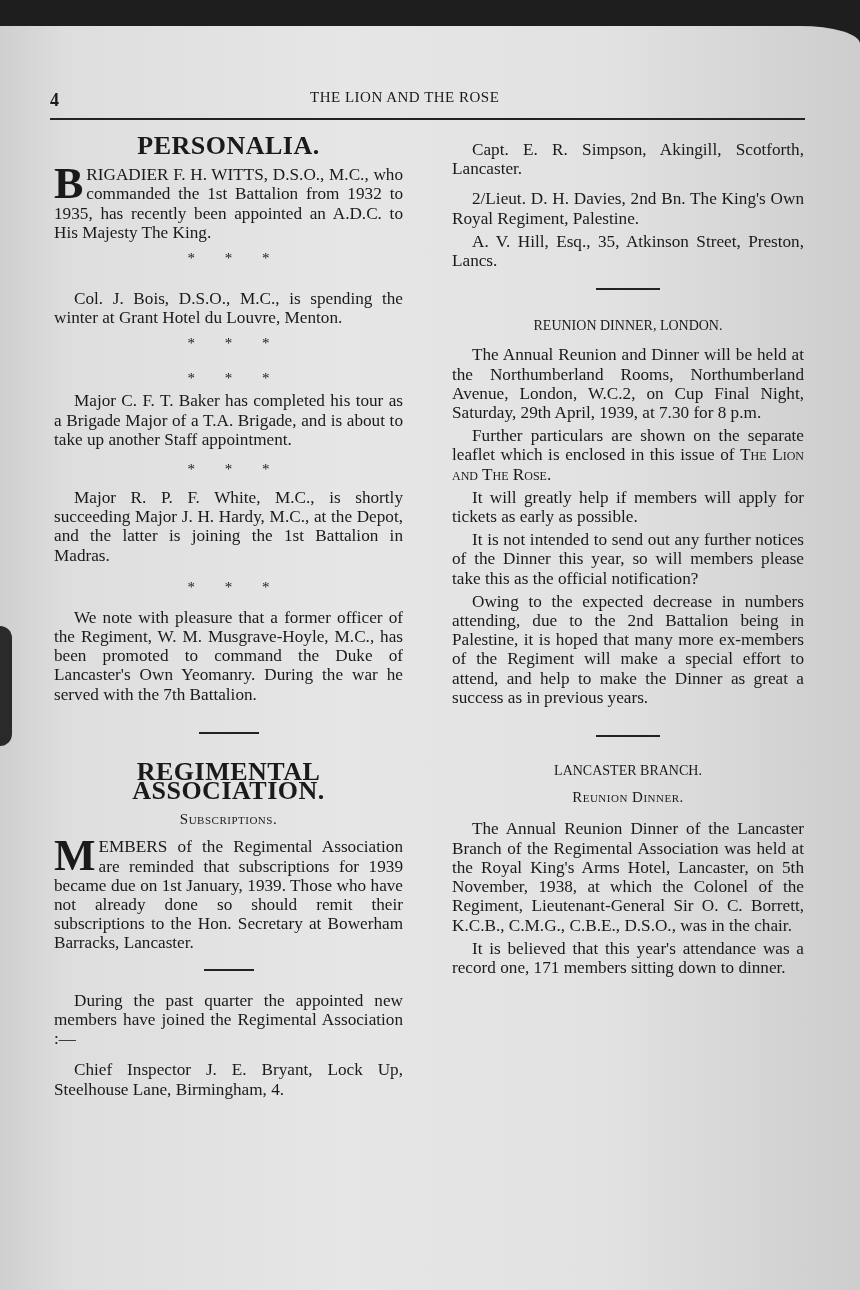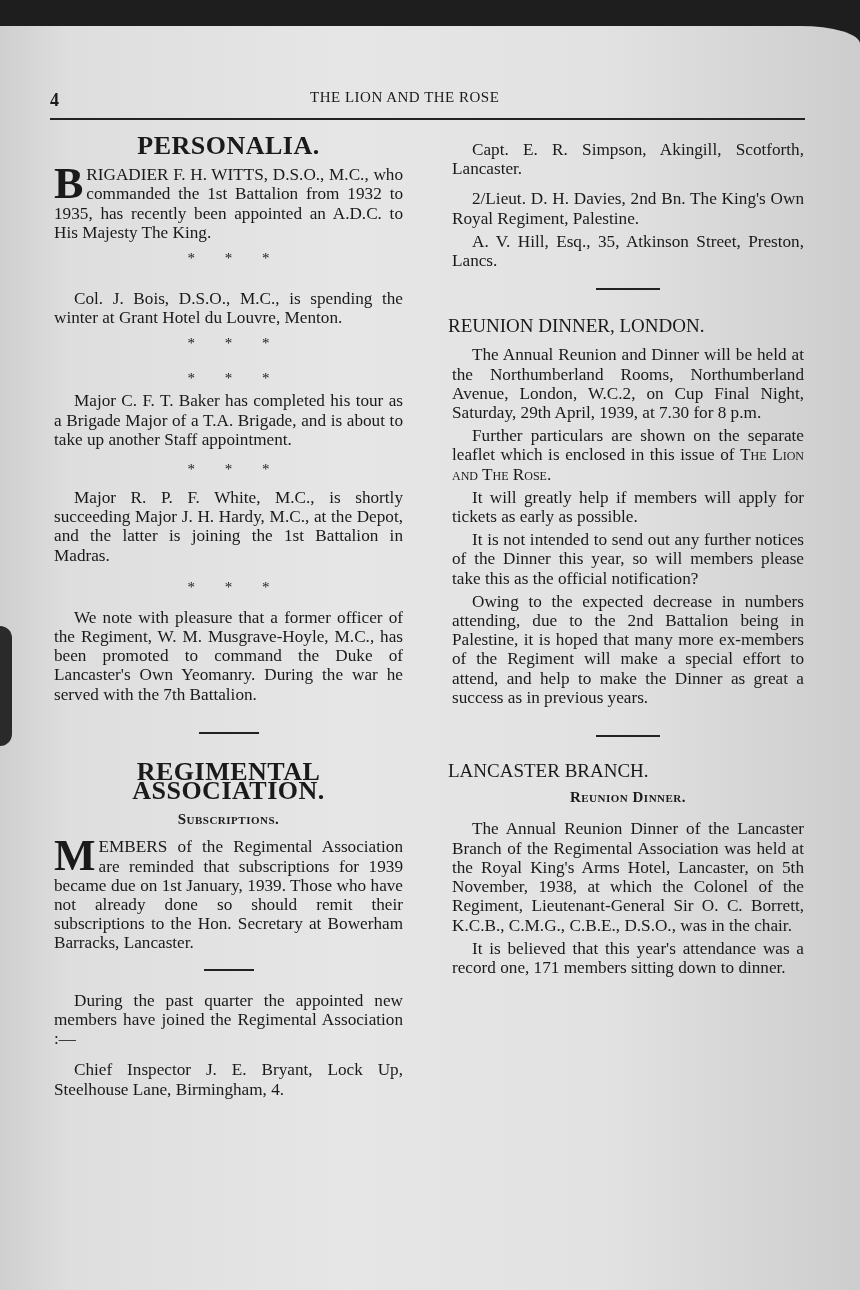--- a/index.html
+++ b/index.html
@@ -10,22 +10,22 @@
   .shadow-edge{position:absolute;left:0;top:600px;width:12px;height:120px;background:#2a2a2a;border-radius:0 60px 60px 0;}
   .header{position:absolute;left:50px;top:88px;width:755px;height:30px;border-bottom:2px solid #222;}
   .pagenum{position:absolute;left:0;top:2px;font-size:18px;font-weight:bold;}
   .running{position:absolute;left:260px;top:1px;font-size:15px;letter-spacing:0.5px;}
   .col{position:absolute;font-size:17.2px;line-height:19.2px;text-align:justify;}
   .col-left{left:50px;top:136px;width:357px;}
   .col-right{left:448px;top:136px;width:360px;}
   p{margin:4px;text-indent:20px;}
   p.noindent{text-indent:0;}
   h1{margin:0;font-size:26px;text-align:center;font-weight:bold;letter-spacing:0.5px;}
-  h2{margin:0;font-size:19px;font-weight:normal;}
-  h3{margin:0;font-size:15px;text-align:center;font-weight:bold;font-variant:small-caps;letter-spacing:0.5px;}
+  h2{margin:0;font-size:14px;text-align:center;font-weight:normal;}
+  h3{margin:0;font-size:15px;text-align:center;font-weight:normal;font-variant:small-caps;letter-spacing:0.5px;}
   .stars{text-align:center;word-spacing:26px;font-size:15px;height:21px;line-height:24px;}
   .rule{width:60px;height:2px;background:#222;margin:0 auto;}
   .dropcap{float:left;font-size:44px;line-height:34px;font-weight:bold;margin:2px 3px 0 0;}
   .sc{font-variant:small-caps;}
 </style>
 </head>
 <body>
 
 <div class="page">
   <div class="shadow-edge"></div>

